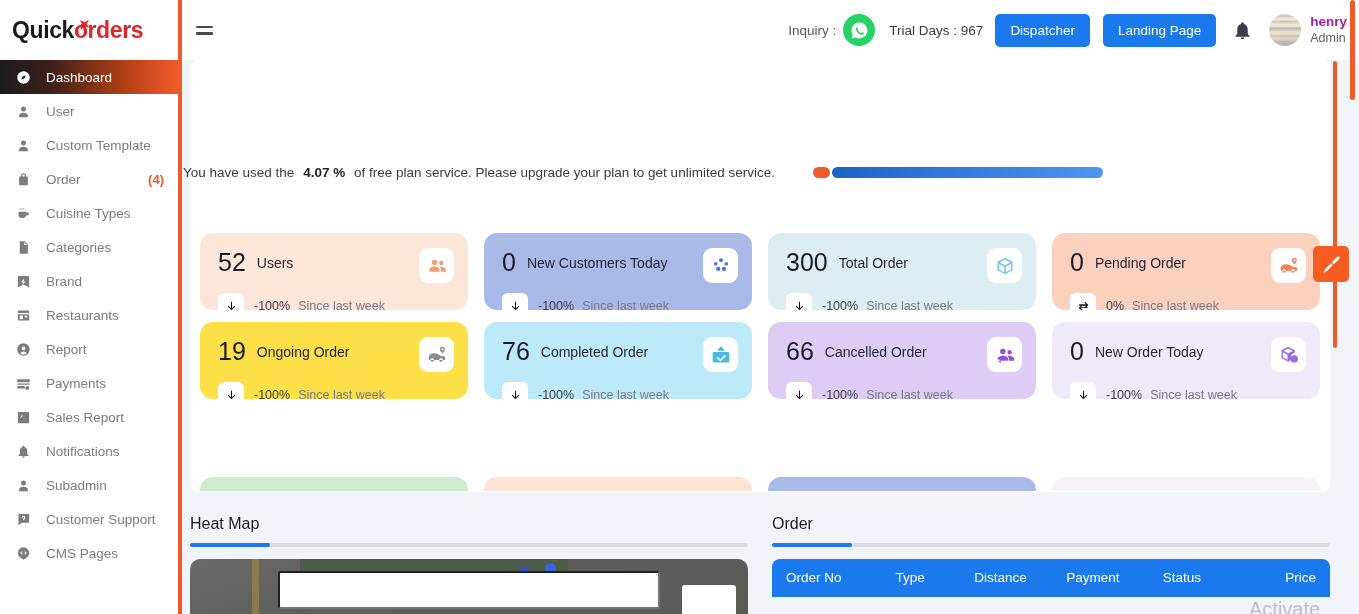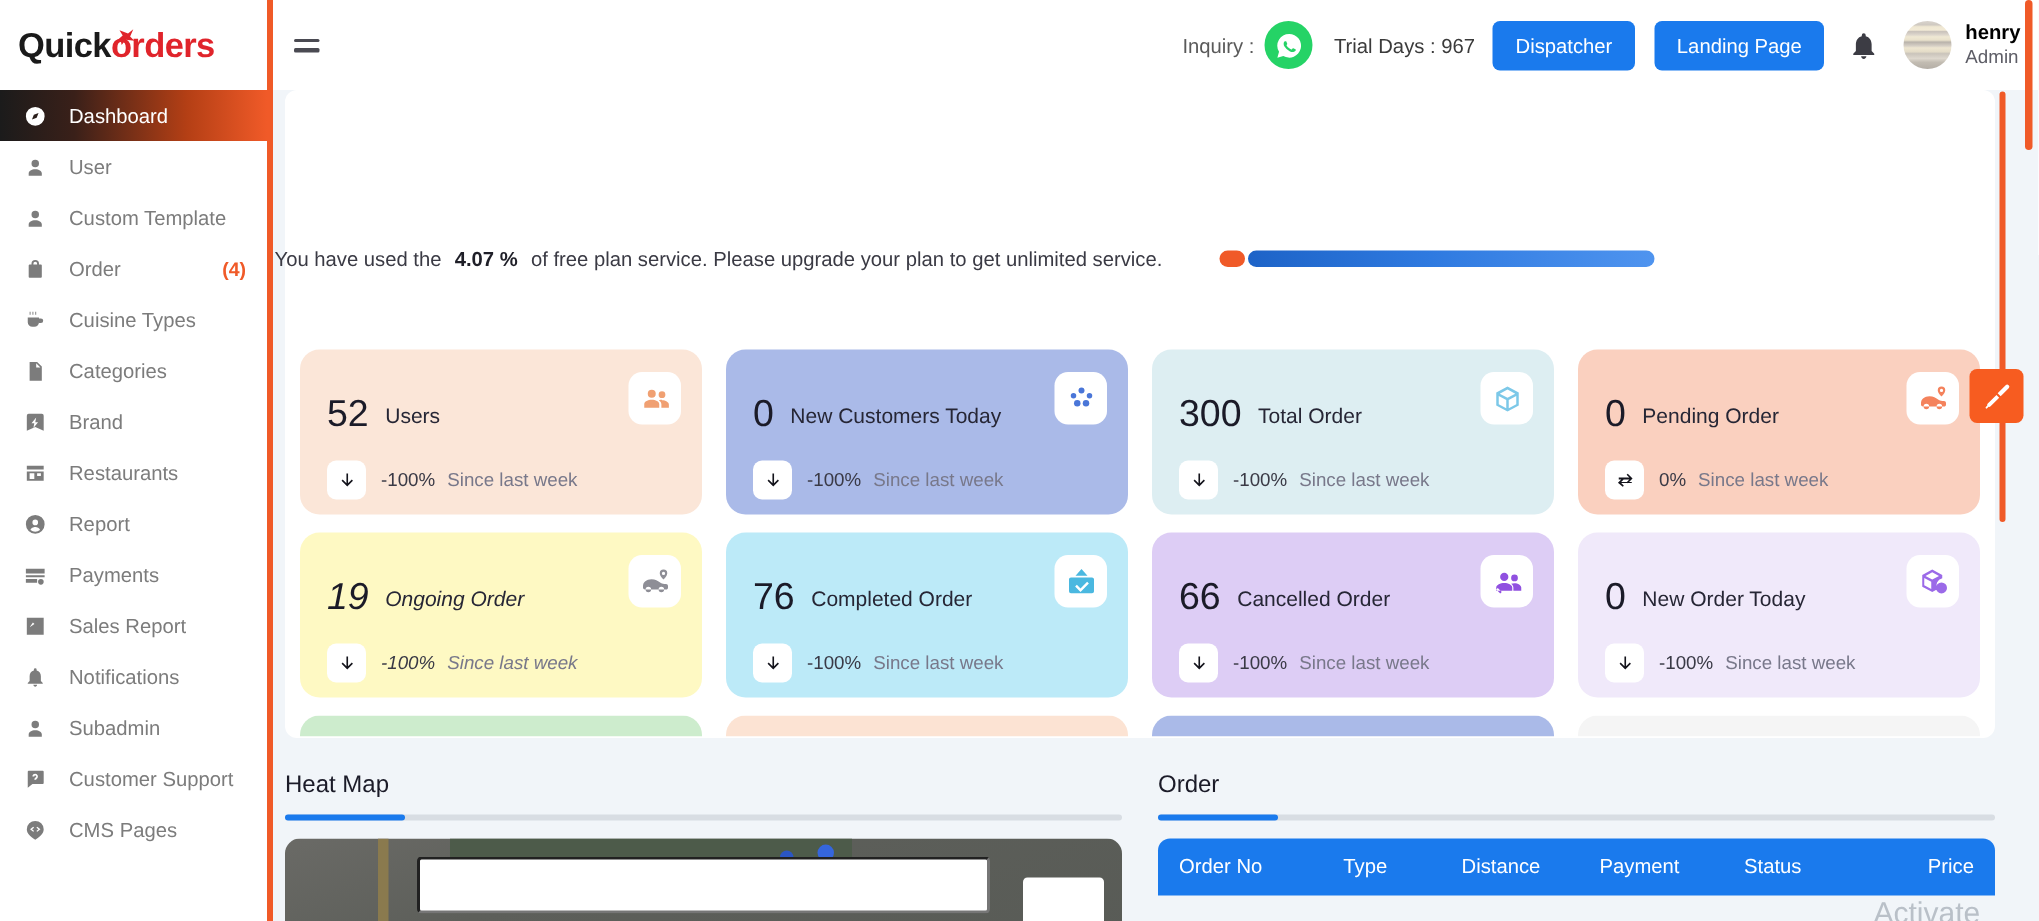--- a/index.html
+++ b/index.html
@@ -109,21 +109,21 @@
         #d9d4cd 0%,  #cfc9c1 8%,
         #efe7d2 12%, #f2ead6 19%,
         #c9c2bb 22%, #ded7cd 29%,
         #f0e9d4 33%, #e8e0cb 40%,
         #b9b3ab 44%, #d7d0c6 52%,
         #eee6d1 56%, #e4dcc8 64%,
         #cac4bb 68%, #ded8ce 78%,
         #c2bcb2 86%, #b4aea6 100%);
   }
   .user-meta { line-height: 1.25; }
-  .user-name { font-size: 13.5px; font-weight: bold; color: #000000; }
+  .user-name { font-size: 13.5px; font-weight: bold; color: #a21caf; }
   .user-role { font-size: 12.5px; color: #5d5d66; }
 
   
   #scrollpane {
     position: absolute;
     left: 0; top: 60px; right: 0; bottom: 0;
     background: #f1f5f9;
   }
   .white-card {
     position: absolute;
@@ -166,22 +166,22 @@
     position: absolute;
     left: 8px; right: 29px; top: 173px;
     display: grid;
     grid-template-columns: repeat(4, 1fr);
     column-gap: 16px;
     row-gap: 12px;
     padding: 0 10px;
   }
   .stat-card {
     border-radius: 13px;
-    height: 110px;
-    padding: 31px 16px 0 18px;
+    height: 77px;
+    padding: 17px 16px 0 18px;
     position: relative;
   }
   .sc-top { display: flex; align-items: center; }
   .sc-num {
     font-size: 25px; color: #1b1b28;
     margin-right: 11px; line-height: 1;
     font-weight: normal;
   }
   .sc-title { font-size: 14px; color: #262635; }
   .sc-ico {
@@ -570,21 +570,21 @@
           <div class="sc-bottom">
             <span class="sc-arrow">
               <svg viewBox="0 0 24 24">
                 <path d="M4 8h13l-3.3-3.3L15.1 3.3 21 9.2l-5.9 5.9-1.4-1.4L17 10.4H4V8zm16 6.8H7l3.3 3.3-1.4 1.4L3 14.6 8.9 8.7l1.4 1.4L7 13.4h13v1.4z"></path>
               </svg>
             </span>
             <span class="sc-delta">0%</span>
             <span class="sc-period">Since last week</span>
           </div>
         </div>
-        <div class="stat-card" style="background: #fef9c3; font-style: italic;">
+        <div class="stat-card" style="background: #fde047;">
           <div class="sc-top">
             <span class="sc-num">19</span>
             <span class="sc-title">Ongoing Order</span>
           </div>
           <div class="sc-ico">
             <svg viewBox="0 0 24 24" fill="#8e8e96">
               <path d="M2 15.2c0-3 2.7-5.4 6.8-5.4 3.2 0 5 1.2 6.6 2.4 1.2.9 2.4 1.3 3.6 1.3h1.4c.9 0 1.6.7 1.6 1.6v1.4c0 .8-.7 1.5-1.5 1.5H3.6c-.9 0-1.6-.7-1.6-1.6v-1.2zm4.3 5a2.2 2.2 0 1 0 0-4.4 2.2 2.2 0 0 0 0 4.4zm10.4 0a2.2 2.2 0 1 0 0-4.4 2.2 2.2 0 0 0 0 4.4zM18.4 2a3 3 0 0 0-3 3c0 2.2 3 5 3 5s3-2.8 3-5a3 3 0 0 0-3-3zm0 1.8a1.3 1.3 0 1 1 0 2.6 1.3 1.3 0 0 1 0-2.6z"></path>
             </svg>
           </div>
           <div class="sc-bottom">

